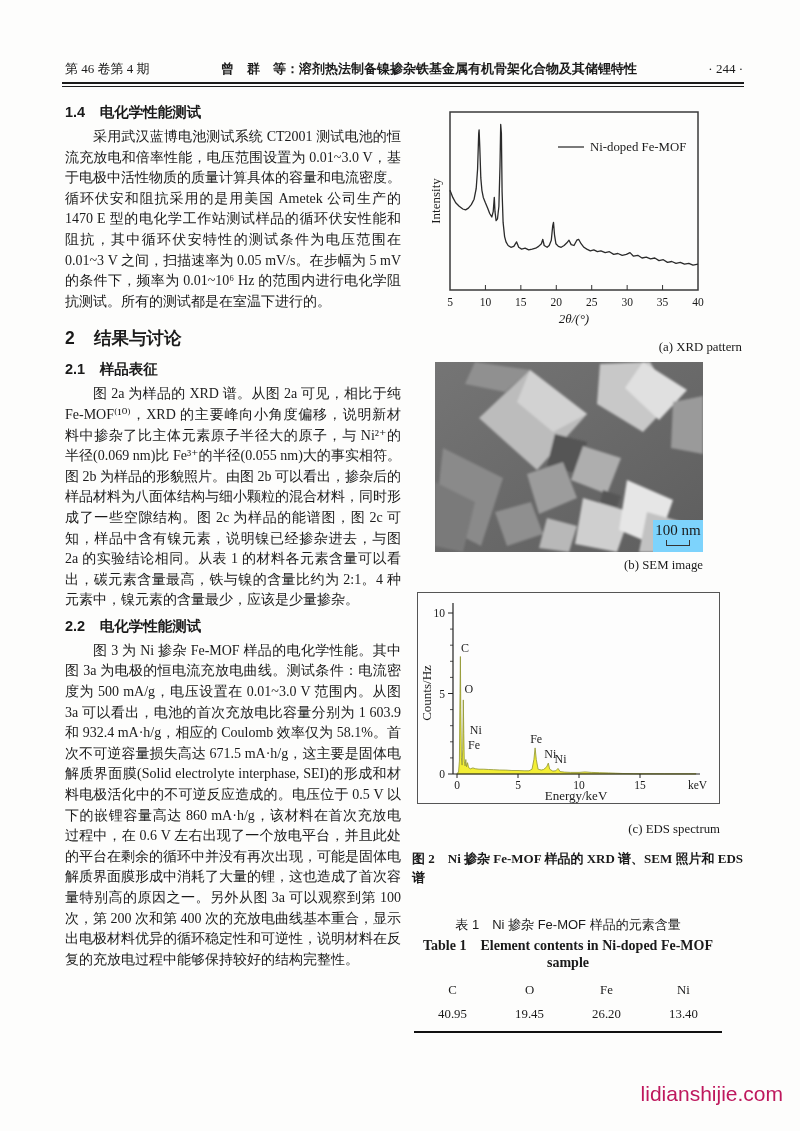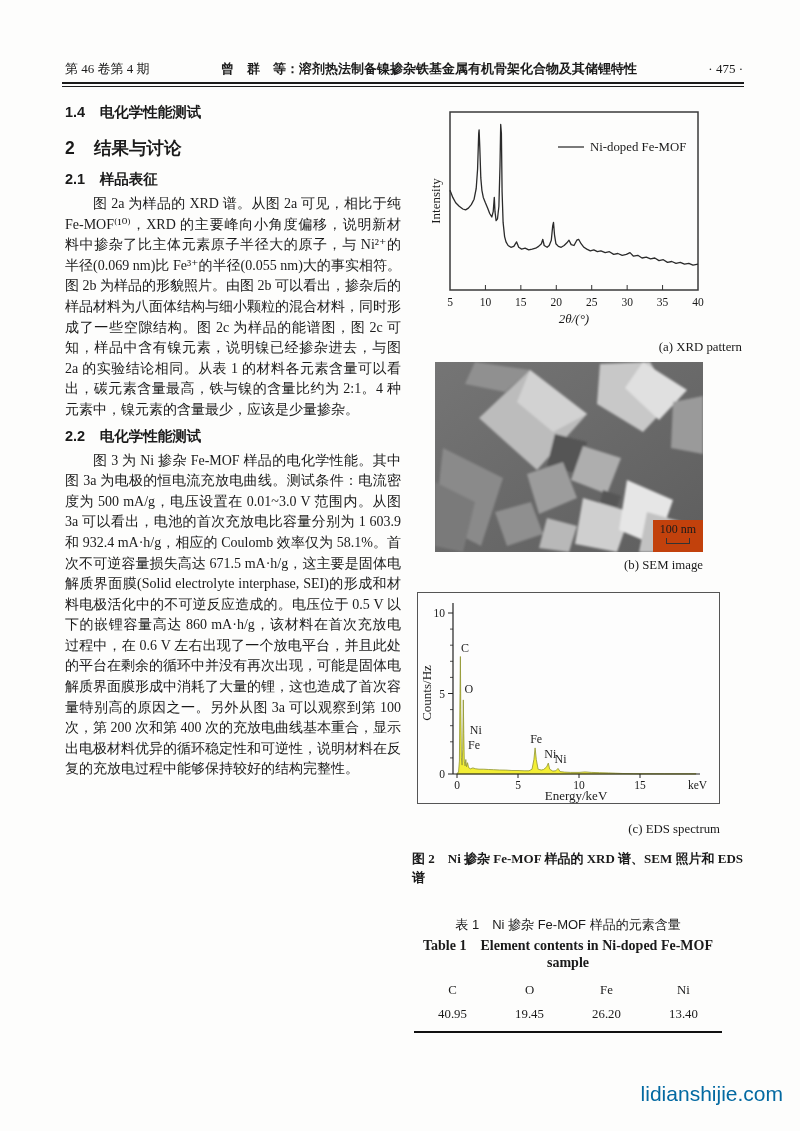--- a/index.html
+++ b/index.html
@@ -20,22 +20,22 @@
   .h3 .num{margin-right:1em;}
   .h2{font-family:"Liberation Sans","DejaVu Sans",sans-serif;font-weight:bold;font-size:17.5px;
       margin:14px 0 10px 0;}
   .h2 .num{margin-right:1.1em;}
   .para{font-size:14px;line-height:20.6px;text-align:justify;text-indent:2em;margin:0 0 2px 0;}
   
   .fig-xrd{position:absolute;left:412px;top:105px;width:330px;}
   .fig-cap{text-align:right;font-size:12.8px;margin-top:4px;}
   .xrd-cap{position:absolute;left:412px;top:336px;width:330px;}
   .fig-sem{position:absolute;left:435px;top:362px;width:268px;height:190px;}
-  .sem-scalebox{position:absolute;left:218px;top:158px;width:50px;height:32px;background:#c2410c;
-                text-align:center;font-size:12px;padding-top:2px;box-sizing:border-box;}
+  .sem-scalebox{position:absolute;left:218px;top:158px;width:50px;height:32px;background:#7dd3fc;
+                text-align:center;font-size:15px;padding-top:2px;box-sizing:border-box;}
   .sem-bracket{width:22px;height:5px;margin:1px auto 0 auto;
                border-left:1.2px solid #333;border-right:1.2px solid #333;border-bottom:1.2px solid #333;}
   .sem-cap{position:absolute;left:435px;top:554px;width:268px;}
   .fig-eds{position:absolute;left:417px;top:592px;width:301px;height:210px;
            border:1px solid #555;background:#fdfdfd;}
   .eds-cap{position:absolute;left:417px;top:818px;width:303px;}
   svg text{font-family:"Liberation Serif","DejaVu Serif",serif;}
   .tick-label{font-size:11.5px;fill:#1a1a1a;}
   .ax-label{font-size:13px;fill:#1a1a1a;}
   .legend-label{font-size:12.8px;fill:#1a1a1a;}
@@ -59,29 +59,30 @@
              font-family:"Liberation Sans","DejaVu Sans",sans-serif;font-size:21px;}
 </style>
 </head>
 <body>
 
 <div class="page">
 
   <div class="hdr">
     <span class="issue">第 46 卷第 4 期</span>
     <span class="rtitle">曾　群　等：溶剂热法制备镍掺杂铁基金属有机骨架化合物及其储锂特性</span>
-    <span class="pno">·  475  ·</span>
+    <span class="pno">·  244  ·</span>
   </div>
   <div class="rule-thick"></div>
   <div class="rule-thin"></div>
 
   <div class="col-left">
     <div class="h3">
       <span class="num">1.4</span><span>电化学性能测试</span>
     </div>
+    <p class="para">采用武汉蓝博电池测试系统 CT2001 测试电池的恒流充放电和倍率性能，电压范围设置为 0.01~3.0 V，基于电极中活性物质的质量计算具体的容量和电流密度。循环伏安和阻抗采用的是用美国 Ametek 公司生产的 1470 E 型的电化学工作站测试样品的循环伏安性能和阻抗，其中循环伏安特性的测试条件为电压范围在 0.01~3 V 之间，扫描速率为 0.05 mV/s。在步幅为 5 mV 的条件下，频率为 0.01~10⁶ Hz 的范围内进行电化学阻抗测试。所有的测试都是在室温下进行的。</p>
 
     <div class="h2">
       <span class="num">2</span><span>结果与讨论</span>
     </div>
 
     <div class="h3">
       <span class="num">2.1</span><span>样品表征</span>
     </div>
     <p class="para">图 2a 为样品的 XRD 谱。从图 2a 可见，相比于纯 Fe-MOF⁽¹⁰⁾，XRD 的主要峰向小角度偏移，说明新材料中掺杂了比主体元素原子半径大的原子，与 Ni²⁺的半径(0.069 nm)比 Fe³⁺的半径(0.055 nm)大的事实相符。图 2b 为样品的形貌照片。由图 2b 可以看出，掺杂后的样品材料为八面体结构与细小颗粒的混合材料，同时形成了一些空隙结构。图 2c 为样品的能谱图，图 2c 可知，样品中含有镍元素，说明镍已经掺杂进去，与图 2a 的实验结论相同。从表 1 的材料各元素含量可以看出，碳元素含量最高，铁与镍的含量比约为 2:1。4 种元素中，镍元素的含量最少，应该是少量掺杂。</p>
 
@@ -221,15 +222,15 @@
       <tr class="vals">
         <td>40.95</td>
         <td>19.45</td>
         <td>26.20</td>
         <td>13.40</td>
       </tr>
     </tbody>
       </table>
   </div>
 
-  <div class="watermark" style="color: #0369a1;">lidianshijie.com</div>
+  <div class="watermark" style="color: #be185d;">lidianshijie.com</div>
 
 </div>
 
 </body></html>

